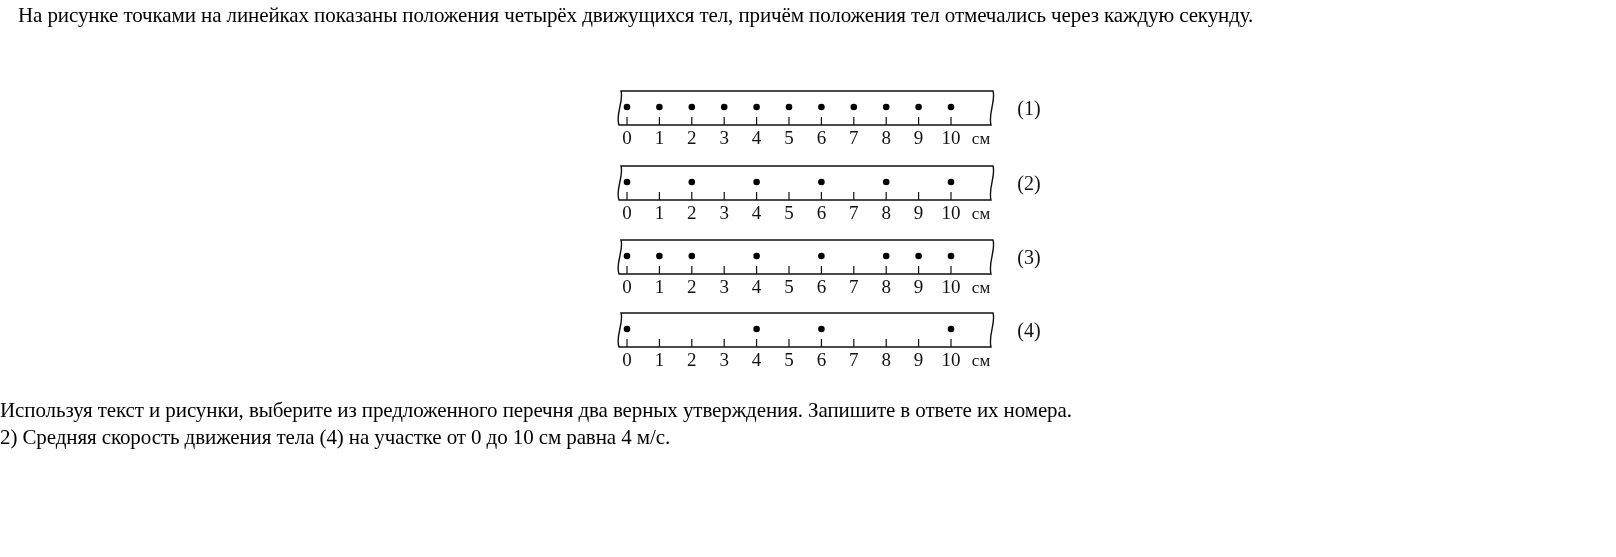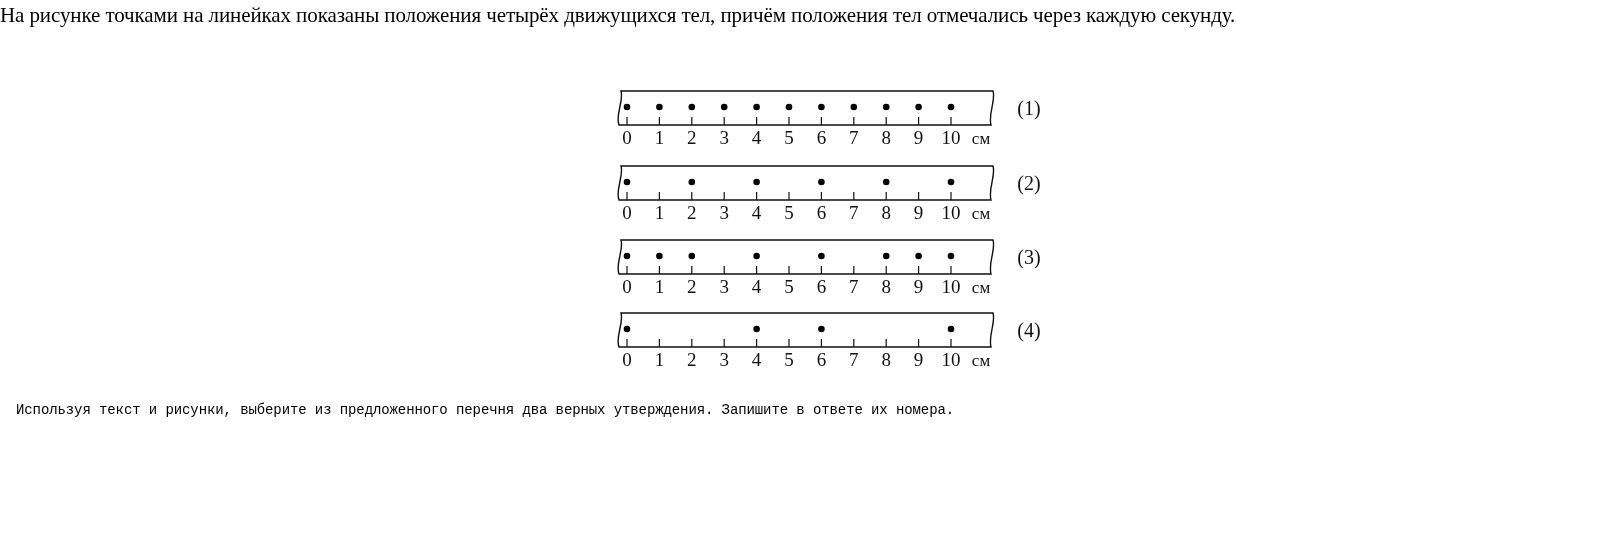--- a/index.html
+++ b/index.html
@@ -16,42 +16,42 @@
       color: #000;
     }
     .intro {
       position: absolute;
       left: 0;
       top: 2px;
       font-size: 21px;
       line-height: 26px;
       white-space: nowrap;
       letter-spacing: -0.1px;
+      padding-left: 18px;
     }
     .figure {
       position: absolute;
       left: 0;
       top: 0;
       width: 1616px;
       height: 380px;
     }
     .figure svg {
       position: absolute;
       left: 0;
       top: 0;
     }
     .questions {
       position: absolute;
-      left: 16px;
+      left: 0;
       top: 397px;
-      font-size: 14px;
+      font-size: 21px;
       line-height: 26.5px;
       white-space: nowrap;
       letter-spacing: -0.1px;
-      font-family: Liberation Mono, monospace;
     }
     .questions div {
       height: 26.5px;
     }
   </style>
 </head>
 <body>
 
 <div class="intro">На рисунке точками на линейках показаны положения четырёх движущихся тел, причём положения тел отмечались через каждую секунду.</div>
 
@@ -192,13 +192,14 @@
         <text x="918.5999999999999" y="366" text-anchor="middle" font-family="&quot;Liberation Serif&quot;, &quot;DejaVu Serif&quot;, serif" font-size="19" fill="#111">9</text>
         <text x="951" y="366" text-anchor="middle" font-family="&quot;Liberation Serif&quot;, &quot;DejaVu Serif&quot;, serif" font-size="19" fill="#111">10</text>
         <text x="981" y="366" text-anchor="middle" font-family="&quot;Liberation Serif&quot;, &quot;DejaVu Serif&quot;, serif" font-size="17" fill="#111">см</text>
         <text x="1029" y="337" text-anchor="middle" font-family="&quot;Liberation Serif&quot;, &quot;DejaVu Serif&quot;, serif" font-size="20" fill="#111">(4)</text>
       </g>
     </svg>
 </div>
 
 <div class="questions">
   <div>Используя текст и рисунки, выберите из предложенного перечня два верных утверждения. Запишите в ответе их номера.</div>
+  <div>2) Средняя скорость движения тела (4) на участке от 0 до 10 см равна 4 м/с.</div>
 </div>
 
 </body></html>

